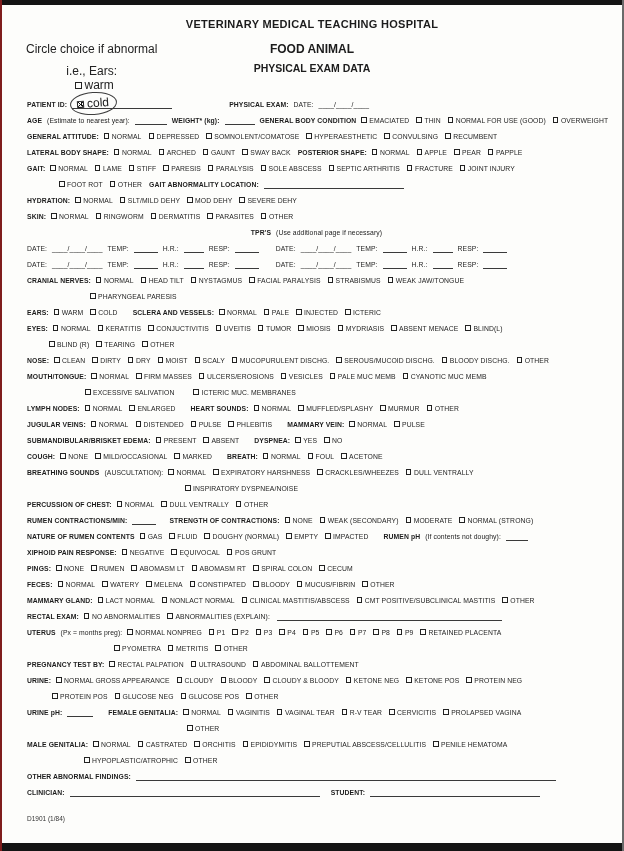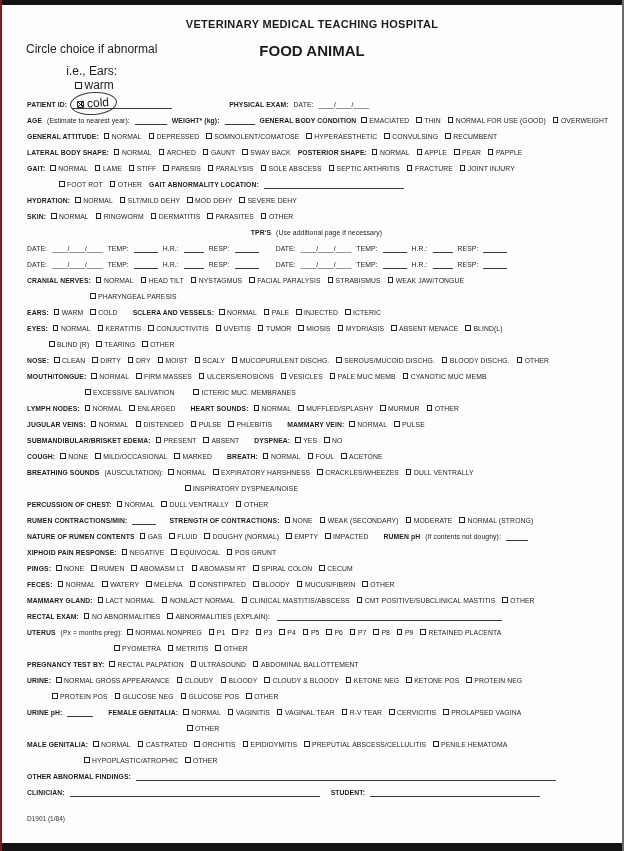--- a/index.html
+++ b/index.html
@@ -7,21 +7,21 @@
   .page {
     position:relative; width:624px; height:851px; margin:0 auto;
     background:#fdfdfb; color:#1c1c1c; overflow:hidden;
     font-family:"Liberation Sans", sans-serif;
     border-left:2px solid #7f1d1d; border-right:2px solid #6a6a6a;
   }
   .bar-top { position:absolute; top:0; left:0; right:0; height:5px; background:#141414; }
   .bar-bottom { position:absolute; bottom:0; left:0; right:0; height:8px; background:#141414; }
   .title { position:absolute; left:0; right:0; text-align:center; font-weight:bold; }
   .title.t1 { top:18px; font-size:11px; letter-spacing:.3px; }
-  .title.t2 { top:42px; font-size:15px; }
+  .title.t2 { top:42px; font-size:12px; }
   .title.t3 { top:62px; font-size:10.5px; }
   .instr { position:absolute; left:24px; top:42px; font-size:12px; color:#222; }
   .instr .line2 { margin-top:8px; display:flex; align-items:center;flex-direction:column; }
   .circle-mark {
     display:inline-flex; align-items:center; margin-left:4px;
     border:1.2px solid #3d3d3d; border-radius:50%;
     padding:3px 7px 4px 6px; transform:rotate(-4deg);
   }
   .rows { position:absolute; top:96px; left:25px; width:584px; }
   .row { height:16px; display:flex; align-items:center; white-space:nowrap; font-size:6.8px; letter-spacing:.1px; }
@@ -47,20 +47,21 @@
 </style>
 </head>
 <body>
 
 <div class="page">
   <div class="bar-top"></div>
   <div class="bar-bottom"></div>
 
   <div class="title t1">VETERINARY MEDICAL TEACHING HOSPITAL</div>
   <div class="title t2">FOOD ANIMAL</div>
+  <div class="title t3">PHYSICAL EXAM DATA</div>
 
   <div class="instr">
     <div>Circle  choice if abnormal</div>
     <div class="line2">
       <span>i.e., Ears:</span>
       <span class="ex-opt">
         <span class="cb-box"></span>
         <span>warm</span>
       </span>
       <span class="circle-mark">

